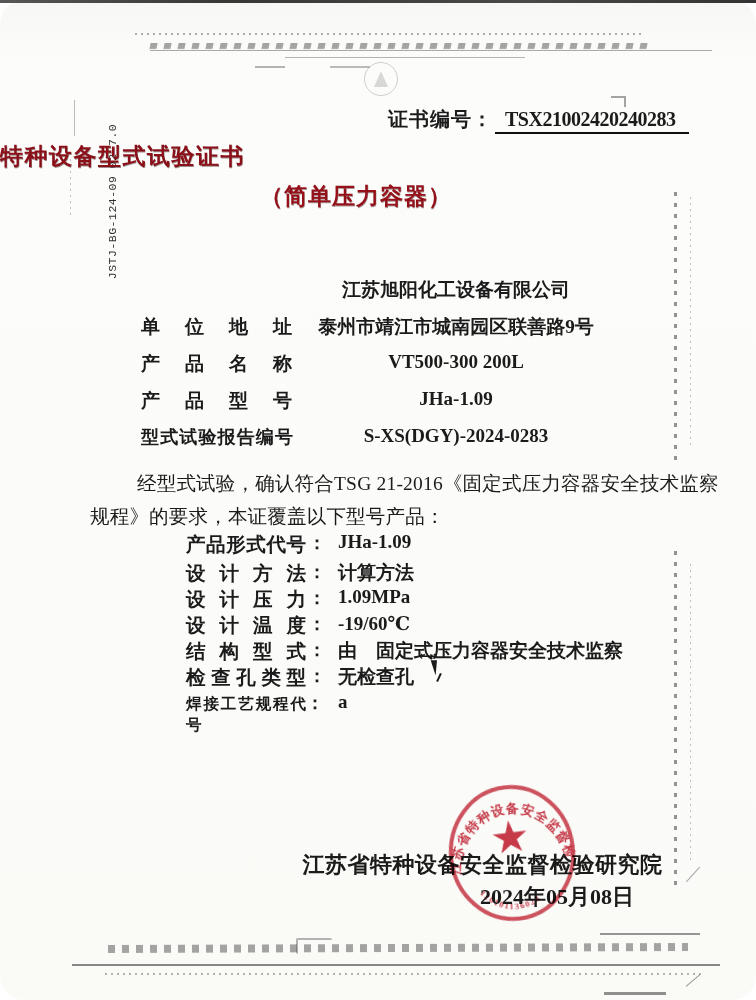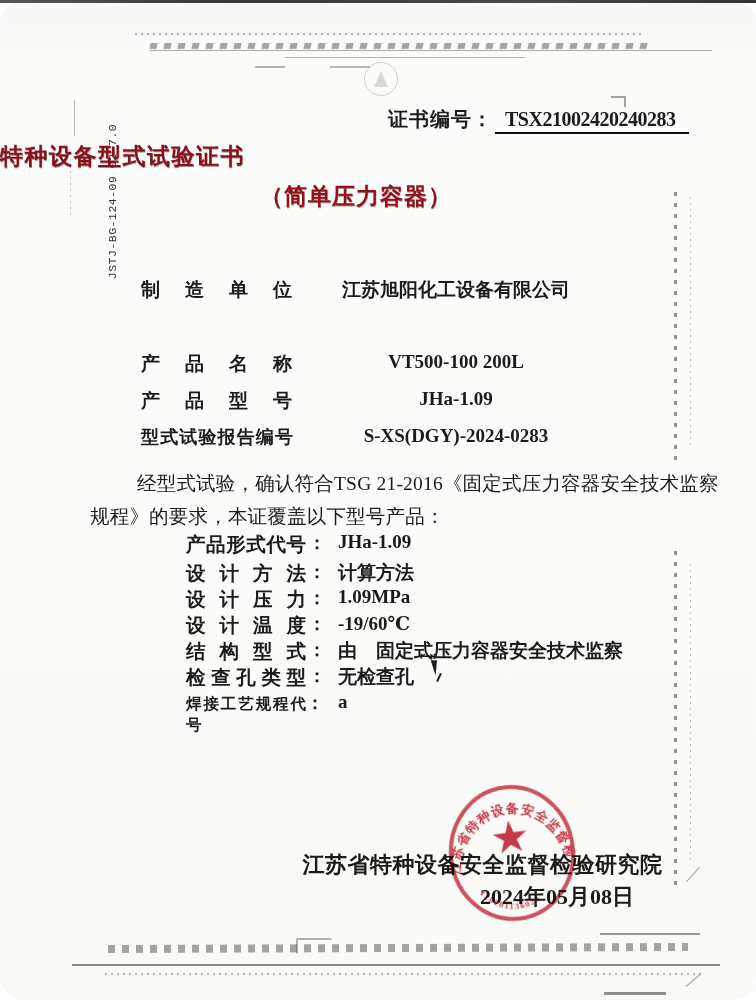--- a/index.html
+++ b/index.html
@@ -116,26 +116,29 @@
   <div class="side-code">JSTJ-BG-124-09 02-7.0</div>
 
   <div class="certno">
     <span class="certno-label">证书编号：</span><span class="certno-value">TSX21002420240283</span>
   </div>
 
   <h1 class="title">特种设备型式试验证书</h1>
   <div class="subtitle">（简单压力容器）</div>
 
   <div class="frow" style="top:277px;">
-    <span class="flabel">制造单位</span>
     <span class="fvalue">江苏旭阳化工设备有限公司</span>
+  </div>
+  <div class="frow" style="top:314px;">
+    <span class="flabel">单位地址</span>
+    <span class="fvalue">泰州市靖江市城南园区联善路9号</span>
   </div>
   <div class="frow" style="top:351px;">
     <span class="flabel">产品名称</span>
-    <span class="fvalue">VT500-100 200L</span>
+    <span class="fvalue">VT500-300 200L</span>
   </div>
   <div class="frow" style="top:388px;">
     <span class="flabel">产品型号</span>
     <span class="fvalue">JHa-1.09</span>
   </div>
   <div class="frow" style="top:425px;">
     <span class="flabel" style="font-size:18px;letter-spacing:0;">型式试验报告编号</span>
     <span class="fvalue">S-XS(DGY)-2024-0283</span>
   </div>
 

